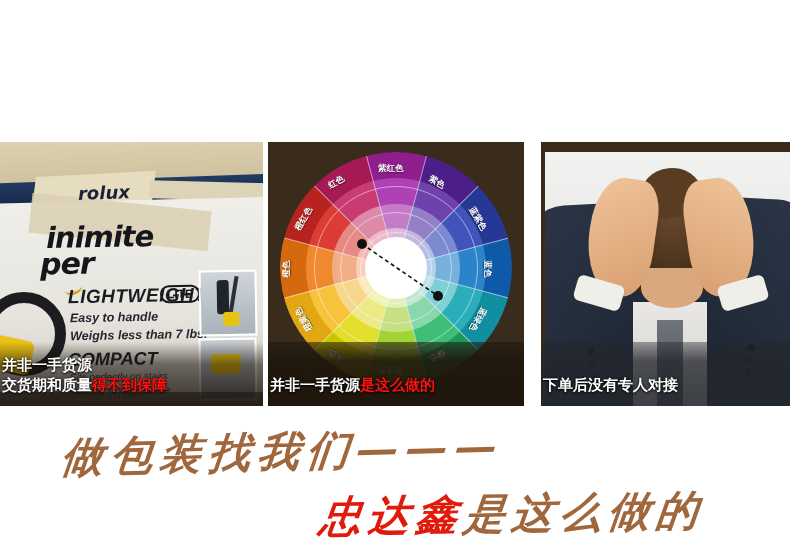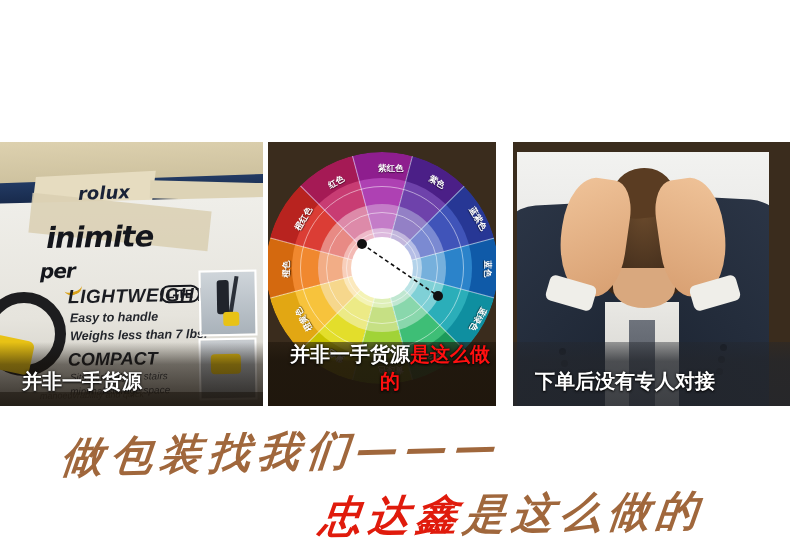--- a/index.html
+++ b/index.html
@@ -41,29 +41,29 @@
     display:flex;gap:5px;
   }
   .panel{
     position:relative;
     width:260px;height:264px;
     overflow:hidden;
     background:#34271a;
     flex:0 0 auto;
   }
   .panel:nth-child(1){width:263px;}
-  .panel:nth-child(2){width:228px;text-align:center;}
+  .panel:nth-child(2){width:256px;}
   .panel:nth-child(3){width:304px;margin-left:12px;}
 
   .caption{
     position:absolute;left:0;right:0;bottom:0;
-    padding:6px 6px 10px 22px;
+    padding:6px 6px 10px 2px;
     box-sizing:border-box;
     color:#ffffff;
-    font-size:20px;
+    font-size:15px;
     font-weight:700;
     line-height:1.38;
     text-shadow:0 1px 2px rgba(0,0,0,.85), 0 0 3px rgba(0,0,0,.7);
     font-family:"DejaVu Sans","Liberation Sans",sans-serif;
     z-index:6;
   }
   .caption .red{color:#ff1010;}
   .cap-shade{
     position:absolute;left:0;right:0;bottom:0;height:64px;
     background:linear-gradient(to bottom,rgba(20,14,8,0) 0%,rgba(20,14,8,.55) 35%,rgba(20,14,8,.82) 100%);
@@ -109,22 +109,22 @@
   }
   .carton .brandline{
     position:absolute;left:46px;top:78px;
     font-family:"DejaVu Sans","Liberation Sans",sans-serif;
     font-weight:700;font-style:italic;font-size:29px;color:#14161c;
     letter-spacing:-1px;transform:rotate(-1deg);
   }
   .carton .brandline2{
     position:absolute;left:40px;top:104px;
     font-family:"DejaVu Sans","Liberation Sans",sans-serif;
-    font-weight:700;font-style:italic;font-size:20px;color:#14161c;
-    letter-spacing:-1px;transform:rotate(-1deg);margin-top:13px;
+    font-weight:700;font-style:italic;font-size:30px;color:#14161c;
+    letter-spacing:-1px;transform:rotate(-1deg);
   }
   .carton .lite{
     position:absolute;left:160px;top:112px;
     border:2px solid #14161c;border-radius:9px;padding:0 5px;
     font-size:12px;font-weight:700;color:#14161c;transform:rotate(-1deg);margin-top:31px;
   }
   .carton .rolux{
     position:absolute;left:78px;top:40px;
     font-family:"DejaVu Sans","Liberation Sans",sans-serif;
     font-size:18px;font-weight:700;font-style:italic;color:#1a2338;
@@ -398,20 +398,21 @@
           <div class="yel"></div>
         </div>
         <div class="thumb2">
           <div class="yel2"></div>
         </div>
         <div class="shadowband"></div>
       </div>
       <div class="cap-shade"></div>
       <div class="caption">
         <div>并非一手货源</div>
+        <div><span>交货期和质量</span><span class="red">得不到保障</span></div>
       </div>
     </div>
 
     <div class="panel">
       <div class="wheel-bg"></div>
       <div class="wheel">
         <div class="ring"></div>
         <div class="ring2"></div>
         <div class="ring3"></div>
         <div class="ring4"></div>

